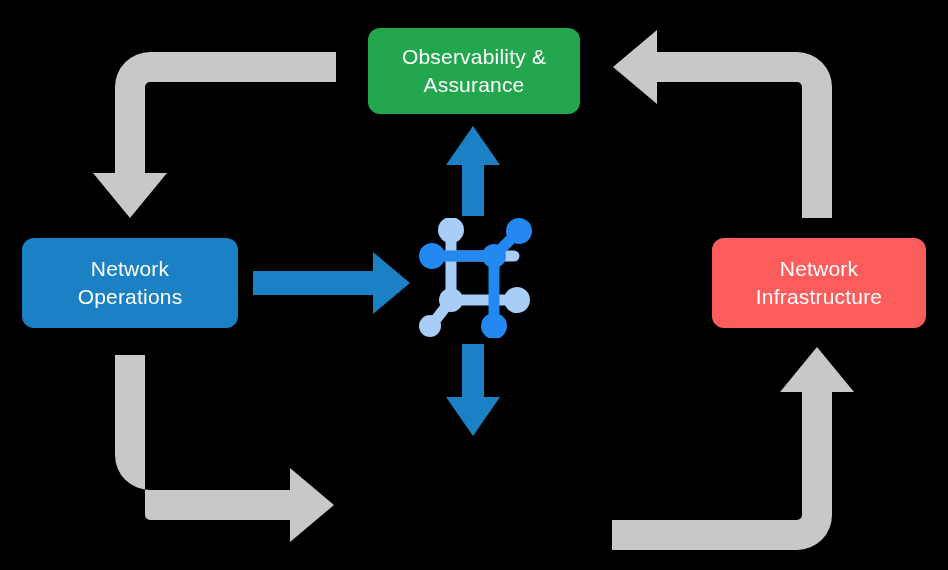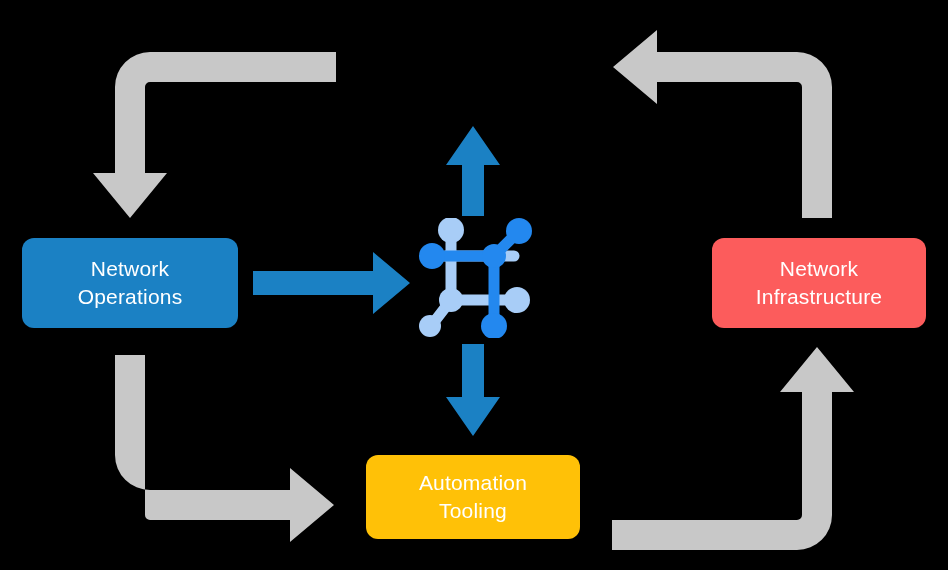--- a/index.html
+++ b/index.html
@@ -127,29 +127,29 @@
       <circle cx="12" cy="108" r="11" fill="#a8cdf7"></circle>
       <circle cx="99" cy="82" r="13" fill="#a8cdf7"></circle>
 
       <circle cx="14" cy="38" r="13" fill="#2388ef"></circle>
       <circle cx="76" cy="38" r="12" fill="#2388ef"></circle>
       <circle cx="101" cy="13" r="13" fill="#2388ef"></circle>
       <circle cx="76" cy="108" r="13" fill="#2388ef"></circle>
     </g>
   </svg>
 
+  <div class="node-box" id="node-observability">
+    <span class="node-label">Observability &amp;
+Assurance</span>
+  </div>
 
   <div class="node-box" id="node-network-operations">
     <span class="node-label">Network
 Operations</span>
   </div>
 
   <div class="node-box" id="node-network-infrastructure">
     <span class="node-label">Network
 Infrastructure</span>
   </div>
 
-  <div class="node-box" id="node-automation-tooling">
-    <span class="node-label">Automation
-Tooling</span>
-  </div>
 
 </div>
 
 </body></html>

